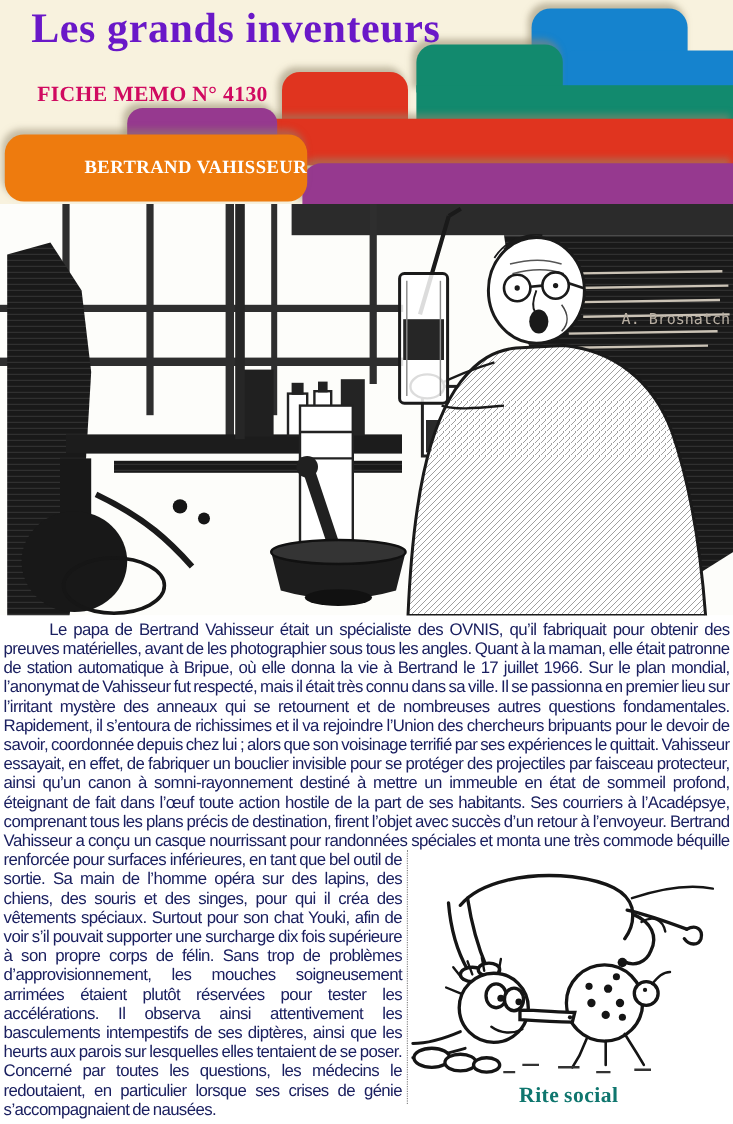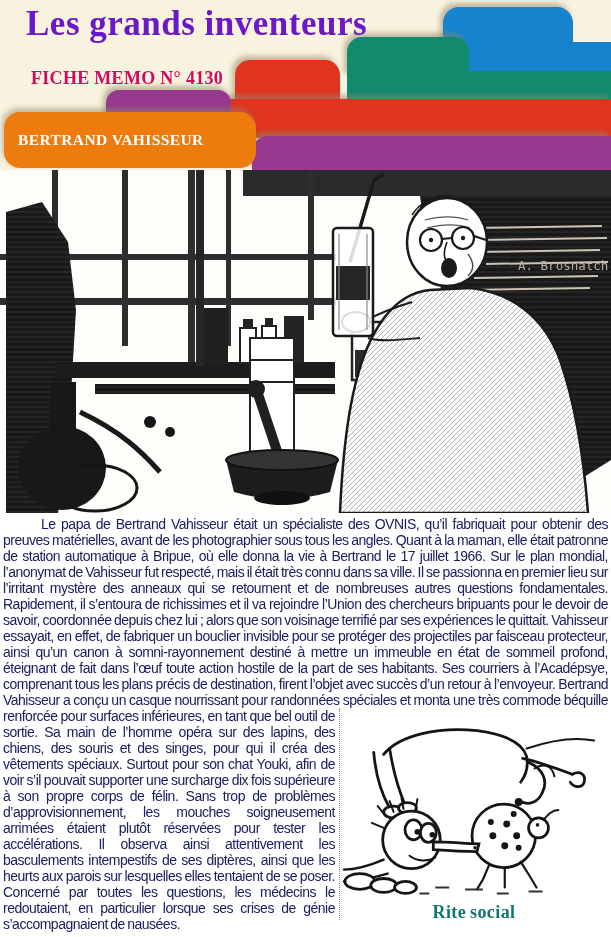--- a/index.html
+++ b/index.html
@@ -12,21 +12,21 @@
   .shadowed{box-shadow:-3px -4px 5px rgba(146,134,108,.55);}
   .tab-blue-ear   {left:443px;top:7px;width:130px;height:45px;border-radius:16px 16px 0 0;background:#1583ce;}
   .tab-blue-body  {left:465px;top:42px;width:146px;height:34px;border-radius:14px 0 0 0;background:#1583ce;}
   .tab-teal-ear   {left:347px;top:37px;width:122px;height:40px;border-radius:15px 15px 0 0;background:#128a6e;}
   .tab-teal-body  {left:347px;top:71px;width:264px;height:32px;background:#128a6e;}
   .tab-red-ear    {left:235px;top:60px;width:105px;height:45px;border-radius:15px 15px 0 0;background:#e0341f;}
   .tab-red-body   {left:212px;top:99px;width:399px;height:39px;border-radius:14px 0 0 0;background:#e0341f;}
   .tab-purple-ear {left:106px;top:90px;width:125px;height:28px;border-radius:13px 13px 0 0;background:#96398f;}
   .tab-purple-body{left:252px;top:136px;width:359px;height:34px;border-radius:16px 0 0 0;background:#96398f;}
   .tab-orange     {left:4px;top:112px;width:252px;height:56px;border-radius:16px;background:#ee7b0e;
-                   display:flex;align-items:center;justify-content:flex-start;
+                   display:flex;align-items:center;justify-content:flex-end;
                    box-shadow:-2px -4px 5px rgba(146,134,108,.5);}
   .tab-orange span{color:#fff;font-family:"Liberation Serif","DejaVu Serif",serif;
                    font-weight:bold;font-size:15.5px;letter-spacing:.4px;padding-left:14px;}
   .title{position:absolute;left:26px;top:4px;margin:0;color:#6a18c8;
          font-family:"Liberation Serif","DejaVu Serif",serif;font-weight:bold;font-size:35px;letter-spacing:.5px;}
   .subtitle{position:absolute;left:15px;top:52px;margin:16px;color:#d00a60;
             font-family:"Liberation Serif","DejaVu Serif",serif;font-weight:bold;font-size:18px;letter-spacing:.3px;}
 
   
   .lab-illustration{display:block;width:611px;height:343px;background:#fff;}

